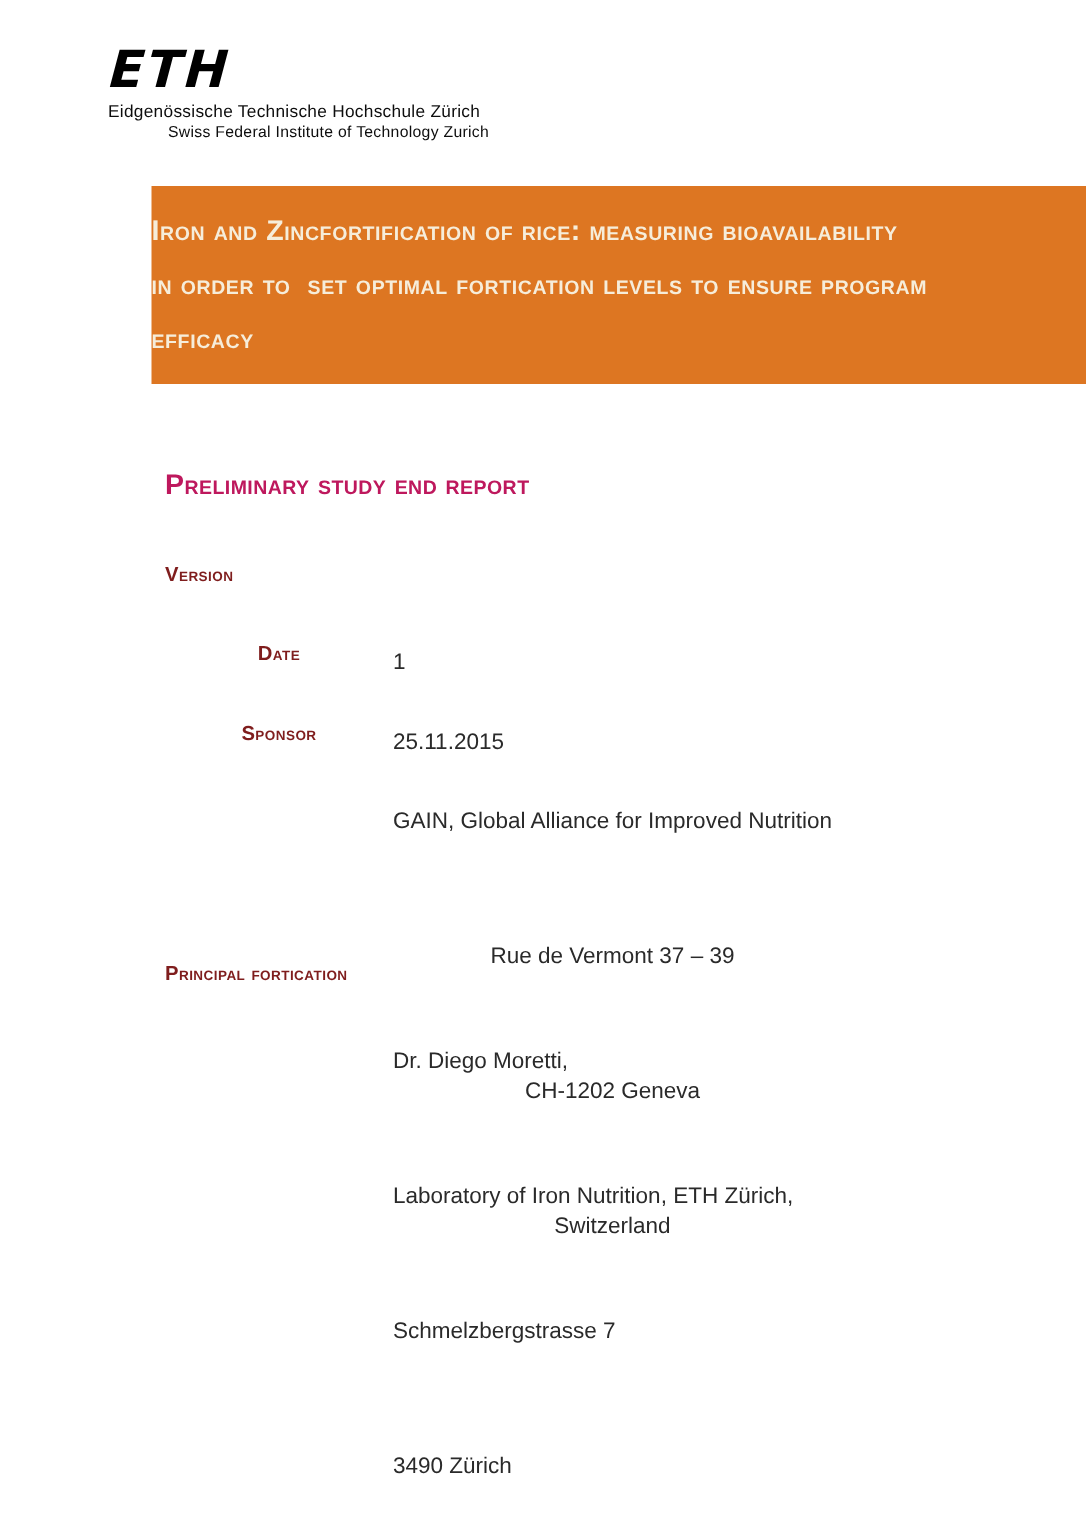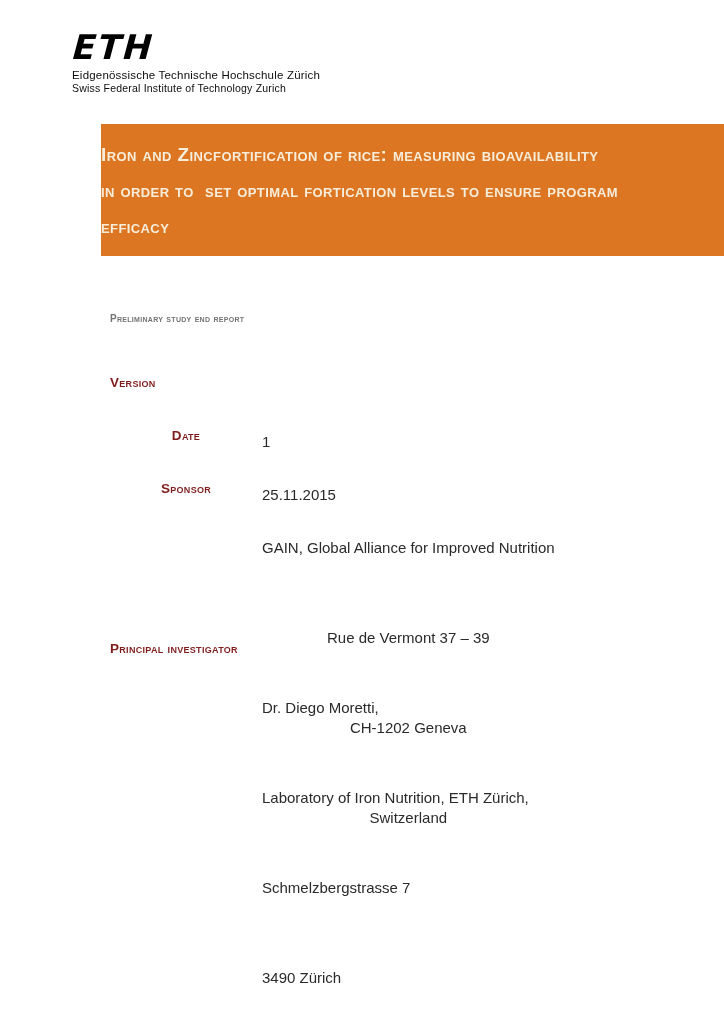--- a/index.html
+++ b/index.html
@@ -31,20 +31,21 @@
     font-size: 11.5px;
     line-height: 14px;
     color: #0d0d0d;
     letter-spacing: 0.2px;
   }
   .eth-line2 {
     font-size: 10.5px;
     line-height: 13px;
     color: #0d0d0d;
     letter-spacing: 0.2px;
+    margin-left: 40px;
   }
 
   
   .banner {
     position: absolute;
     left: 101px;
     top: 124px;
     width: 639px;
     height: 132px;
     box-sizing: border-box;
@@ -60,23 +61,23 @@
     white-space: pre-wrap;
   }
 
   
   .report-heading {
     position: absolute;
     left: 110px;
     top: 313px;
     font-weight: bold;
     font-variant: small-caps;
-    font-size: 10px;
+    font-size: 19px;
     letter-spacing: 0.3px;
-    color: #737373;
+    color: #be185d;
   }
 
   
   .row { position: absolute; left: 110px; display: flex; align-items: flex-start; }
   .row-version { top: 367px; }
   .row-date    { top: 420px; text-align: center; }
   .row-sponsor { top: 473px; text-align: center; }
   .row-pi      { top: 633px; }
   .field-label {
     flex: 0 0 152px;
@@ -133,21 +134,21 @@
     <div class="field-label">Sponsor</div>
     <div class="field-values">
       <div>GAIN, Global Alliance for Improved Nutrition</div>
       <div>Rue de Vermont 37 – 39</div>
       <div>CH-1202 Geneva</div>
       <div>Switzerland</div>
     </div>
   </div>
 
   <div class="row row-pi">
-    <div class="field-label">Principal investigator</div>
+    <div class="field-label">Principal fortication</div>
     <div class="field-values">
       <div>Dr. Diego Moretti,</div>
       <div>Laboratory of Iron Nutrition, ETH Zürich,</div>
       <div>Schmelzbergstrasse 7</div>
       <div>3490 Zürich</div>
     </div>
   </div>
 
 </div>
 

